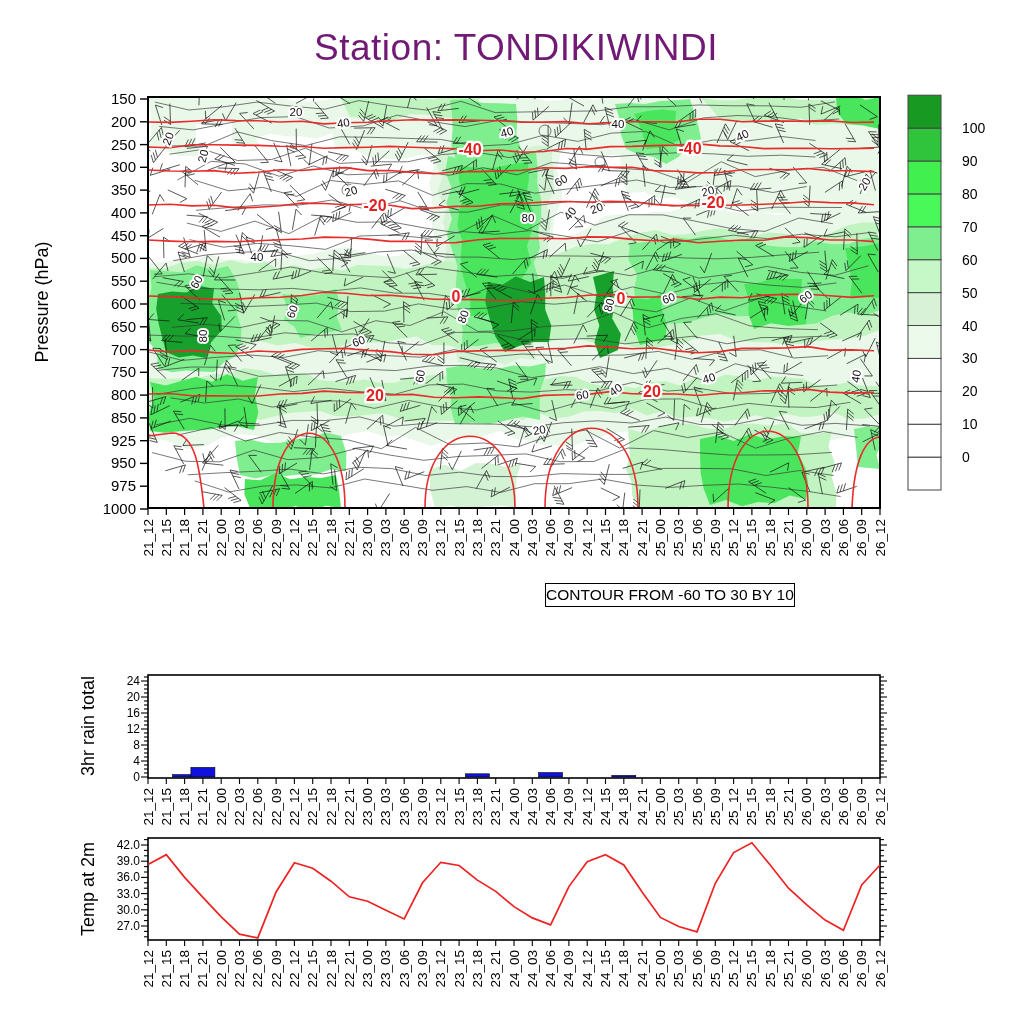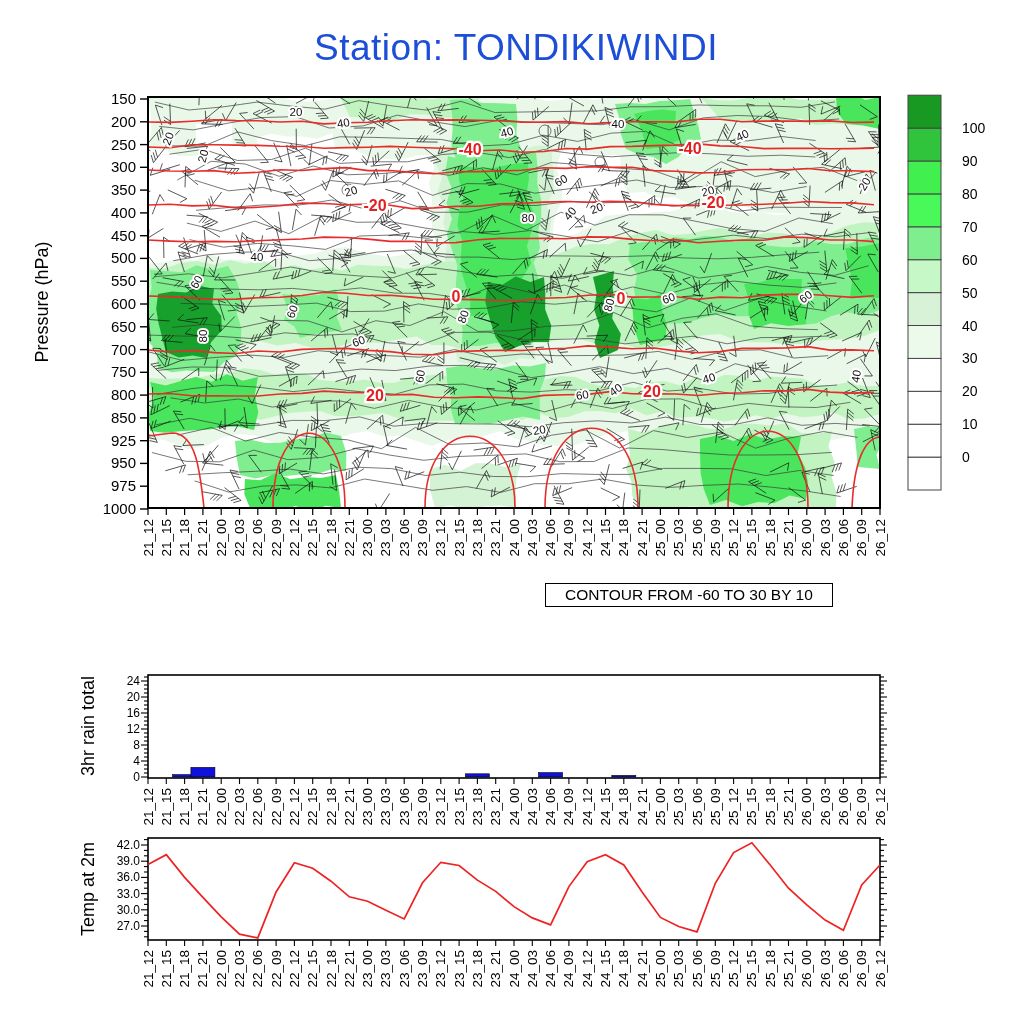--- a/index.html
+++ b/index.html
@@ -1,26 +1,26 @@
 <!DOCTYPE html>
 <html><head>
 <meta charset="utf-8">
 <style>
   html,body{margin:0;padding:0;background:#fff;}
   .canvas{position:relative;width:1024px;height:1024px;background:#fff;overflow:hidden;
           font-family:"Liberation Sans",sans-serif;}
   .title{position:absolute;left:516px;top:48px;transform:translate(-50%,-50%);
-         font-size:37px;color:#1d4ed8;white-space:nowrap;letter-spacing:0.5px;}
+         font-size:37px;color:#701a75;white-space:nowrap;letter-spacing:0.5px;}
   .ylab{position:absolute;transform:translate(-50%,-50%) rotate(-90deg);
         font-size:18px;color:#000;white-space:nowrap;}
   #ylab-press{left:42px;top:302px;}
   #ylab-rain{left:88px;top:726px;}
   #ylab-temp{left:88px;top:889px;}
   .note{position:absolute;left:545px;top:583px;border:1.4px solid #000;
-        background:#fff;font-size:15.5px;padding:2px 19px;color:#000;white-space:nowrap;}
+        background:#fff;font-size:15.5px;padding:2px 0;color:#000;white-space:nowrap;}
   svg{position:absolute;left:0;top:0;}
   svg text{font-family:"Liberation Sans",sans-serif;}
 </style>
 </head>
 <body>
 
 <div class="canvas">
   <div class="title">Station: TONDIKIWINDI</div>
   <div class="ylab" id="ylab-press">Pressure (hPa)</div>
   <div class="ylab" id="ylab-rain">3hr rain total</div>

